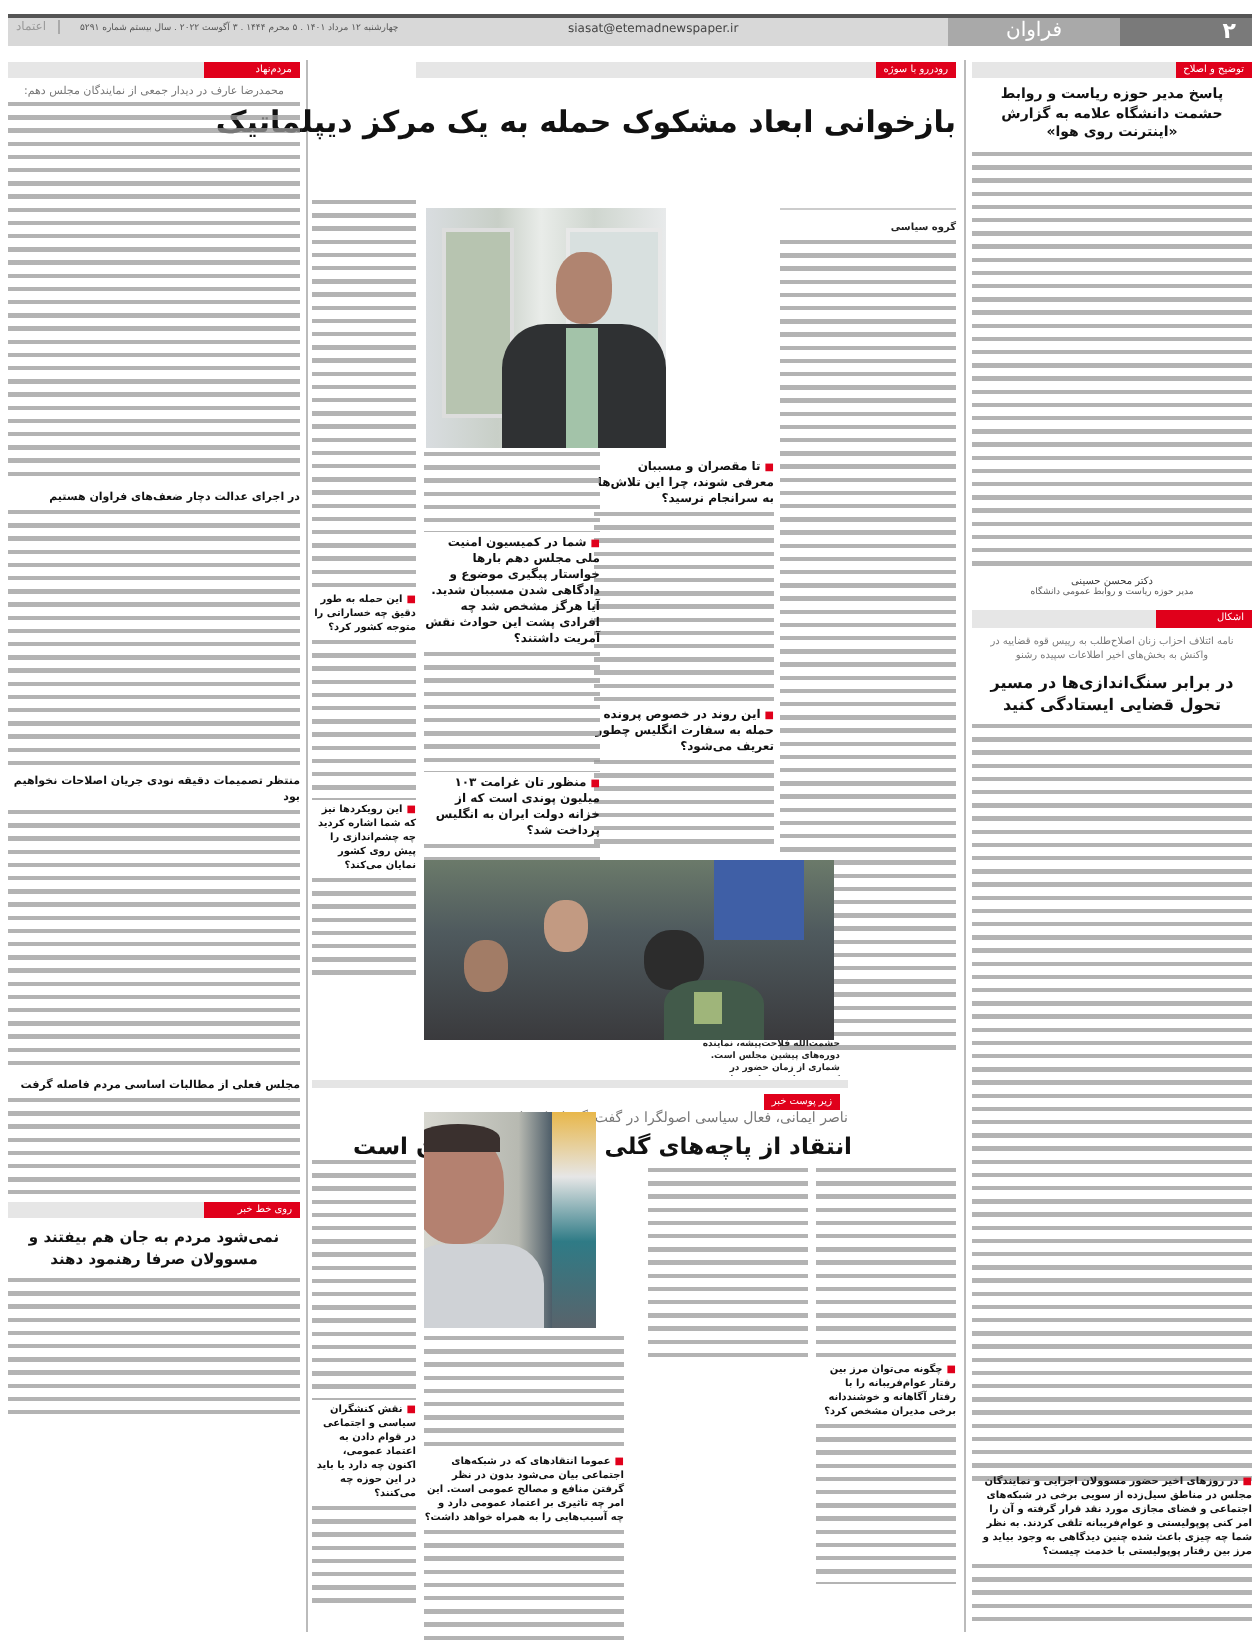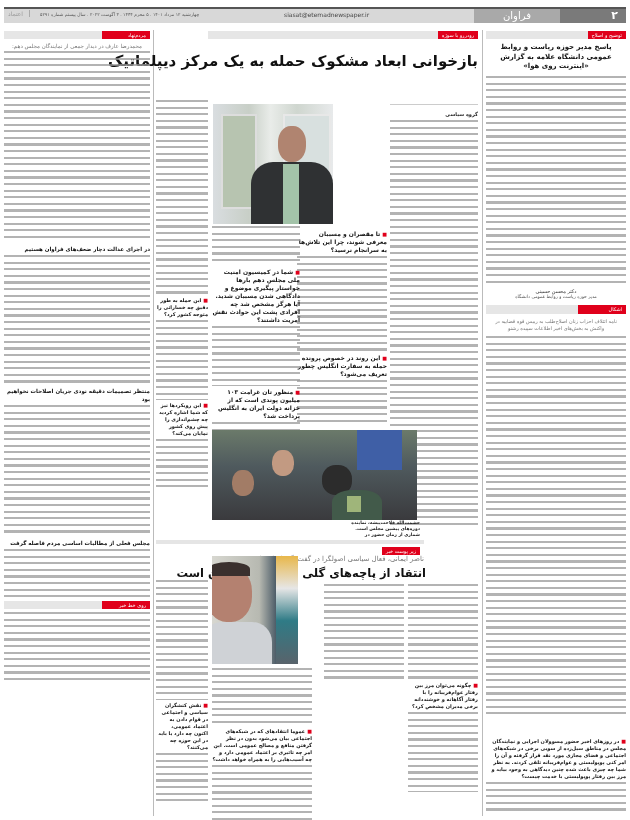--- a/index.html
+++ b/index.html
@@ -46,28 +46,29 @@
   <div class="logo">اعتماد</div>
 </div>
 
 <div class="vline" style="right:147px; top:30px; height:786px;"></div>
 <div class="vline" style="left:153px; top:30px; height:786px;"></div>
 
 <div class="col col-right">
   <div class="tag-bar">
       <span class="tag">توضیح و اصلاح</span>
     </div>
-  <div style="font-size:7px; font-weight:bold; line-height:9.5px; text-align:center; color:#111; margin:4px 2px 4px;">پاسخ مدیر حوزه ریاست و روابط عمومی دانشگاه علامه به گزارش «اینترنت روی هوا»</div>
+  <div style="font-size:7px; font-weight:bold; line-height:9.5px; text-align:center; color:#111; margin:4px 2px 4px;">پاسخ مدیر حوزه ریاست و روابط حشمت دانشگاه علامه به گزارش «اینترنت روی هوا»</div>
   <div class="txt filler" style="height:210px;"></div>
   <div style="font-size:5px; text-align:center; color:#333; margin-top:2px;">دکتر محسن حسینی</div>
   <div style="font-size:4.5px; text-align:center; color:#555;">مدیر حوزه ریاست و روابط عمومی دانشگاه</div>
   <div class="tag-bar" style="margin-top:6px; height:9px;">
       <span class="tag" style="width:48px; height:9px;">اشکال</span>
     </div>
   <div style="font-size:5px; color:#777; text-align:center; line-height:7px; margin:4px 4px;">نامه ائتلاف احزاب زنان اصلاح‌طلب به رییس قوه قضاییه در واکنش به بخش‌های اخیر اطلاعات سپیده رشنو</div>
+  <div style="font-size:8px; font-weight:bold; text-align:center; line-height:11px; color:#111; margin:3px 2px 4px;">در برابر سنگ‌اندازی‌ها در مسیر تحول قضایی ایستادگی کنید</div>
   <div class="txt filler" style="height:380px;"></div>
 </div>
 
 <div class="col col-mid">
   <div class="tag-bar">
       <span class="tag">رودررو با سوژه</span>
     </div>
   <div style="font-size:15px; font-weight:bold; color:#111; text-align:left; line-height:20px; margin-top:12px; white-space:nowrap;">بازخوانی ابعاد مشکوک حمله به یک مرکز دیپلماتیک</div>
 </div>
 
@@ -167,14 +168,15 @@
   <div class="txt filler" style="height:190px;"></div>
   <div style="font-size:5.5px; font-weight:bold; color:#111; line-height:8px; margin:4px 0 2px;">در اجرای عدالت دچار ضعف‌های فراوان هستیم</div>
   <div class="txt filler" style="height:128px;"></div>
   <div style="font-size:5.5px; font-weight:bold; color:#111; line-height:8px; margin:4px 0 2px;">منتظر تصمیمات دقیقه نودی جریان اصلاحات نخواهیم بود</div>
   <div class="txt filler" style="height:130px;"></div>
   <div style="font-size:5.5px; font-weight:bold; color:#111; line-height:8px; margin:4px 0 2px;">مجلس فعلی از مطالبات اساسی مردم فاصله گرفت</div>
   <div class="txt filler" style="height:48px;"></div>
   <div class="tag-bar" style="height:8px; margin-top:4px;">
       <span class="tag" style="width:48px;">روی خط خبر</span>
     </div>
+  <div class="h-bold" style="font-size:7.5px; line-height:11px; margin:4px 2px;">نمی‌شود مردم به جان هم بیفتند و مسوولان صرفا رهنمود دهند</div>
   <div class="txt filler" style="height:70px;"></div>
 </div>
 
 </body></html>

